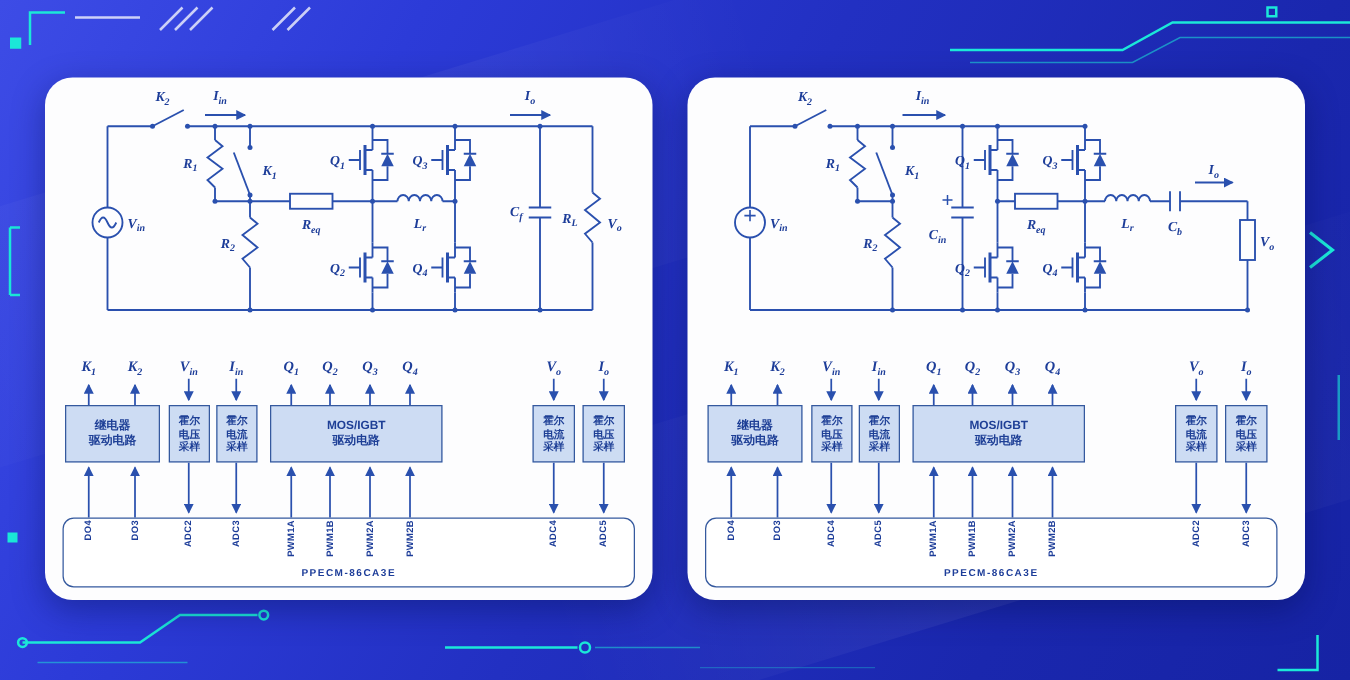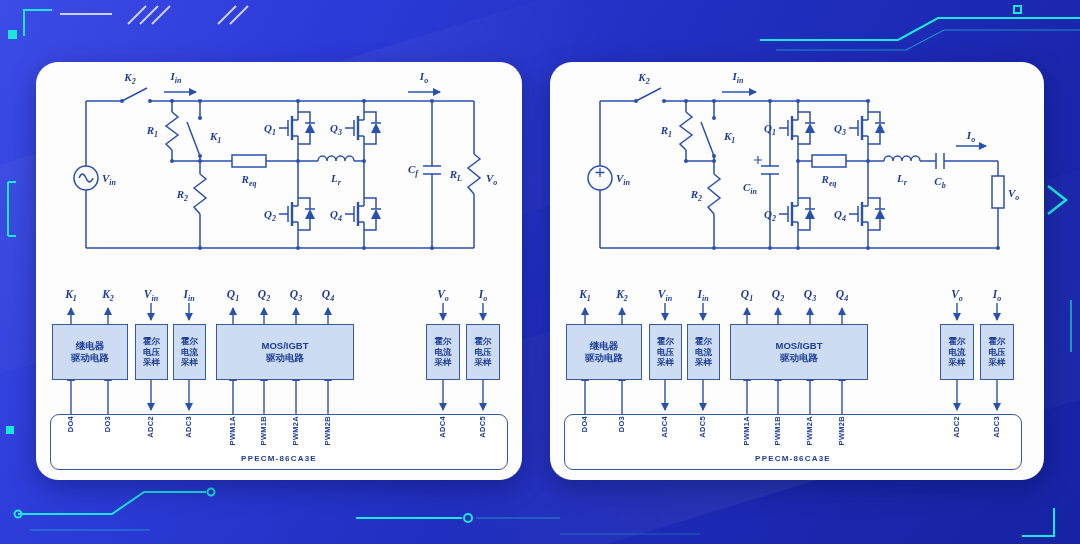--- a/index.html
+++ b/index.html
@@ -17,21 +17,21 @@
     box-shadow:0 8px 26px rgba(3,12,70,.38);z-index:1;}
   #card-left{left:36px;width:486px;}
   #card-right{left:550px;width:494px;}
   .schem{position:absolute;top:4px;left:0;}
   .lower{position:absolute;left:0;top:226px;width:486px;height:188px;}
   .wires{position:absolute;left:0;top:0;}
   .iolabel{position:absolute;top:0;width:36px;text-align:center;font-size:11.5px;
     font-style:italic;font-weight:600;color:#1d3d99;
     font-family:"Liberation Serif","DejaVu Serif",serif;}
   .iolabel sub{font-size:8px;font-weight:600;}
-  .blk{position:absolute;top:36px;height:56px;background:#cddcf3;border:1.3px solid #35599e;
+  .blk{position:absolute;top:36px;height:46px;background:#cddcf3;border:1.3px solid #35599e;
     color:#1e3f96;font-weight:bold;font-size:9.5px;display:flex;align-items:center;
     justify-content:center;text-align:center;white-space:pre-line;line-height:1.28;box-sizing:border-box;}
   .blk.sm{font-size:8.5px;line-height:1.25;}
   .bar{position:absolute;left:14px;top:126px;width:458px;height:56px;background:#ffffff;
     border:1.4px solid #35599e;border-radius:9px;box-sizing:border-box;}
   .pin{position:absolute;top:170px;width:42px;height:10px;line-height:10px;text-align:right;
     transform:rotate(-90deg);transform-origin:0 0;font-size:7.5px;font-weight:700;
     color:#1d3d99;letter-spacing:.3px;}
   .chip{position:absolute;left:14px;width:458px;top:166px;text-align:center;font-size:8px;
     font-weight:700;color:#1d3d99;letter-spacing:1.2px;}

